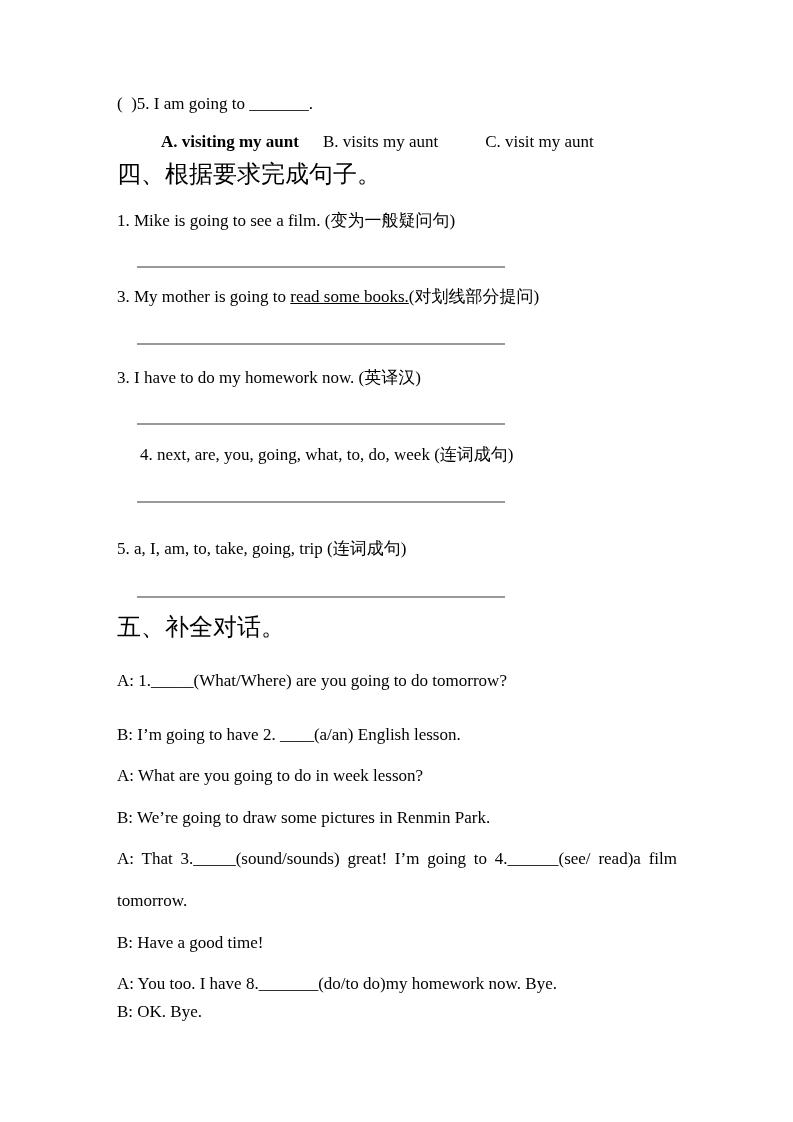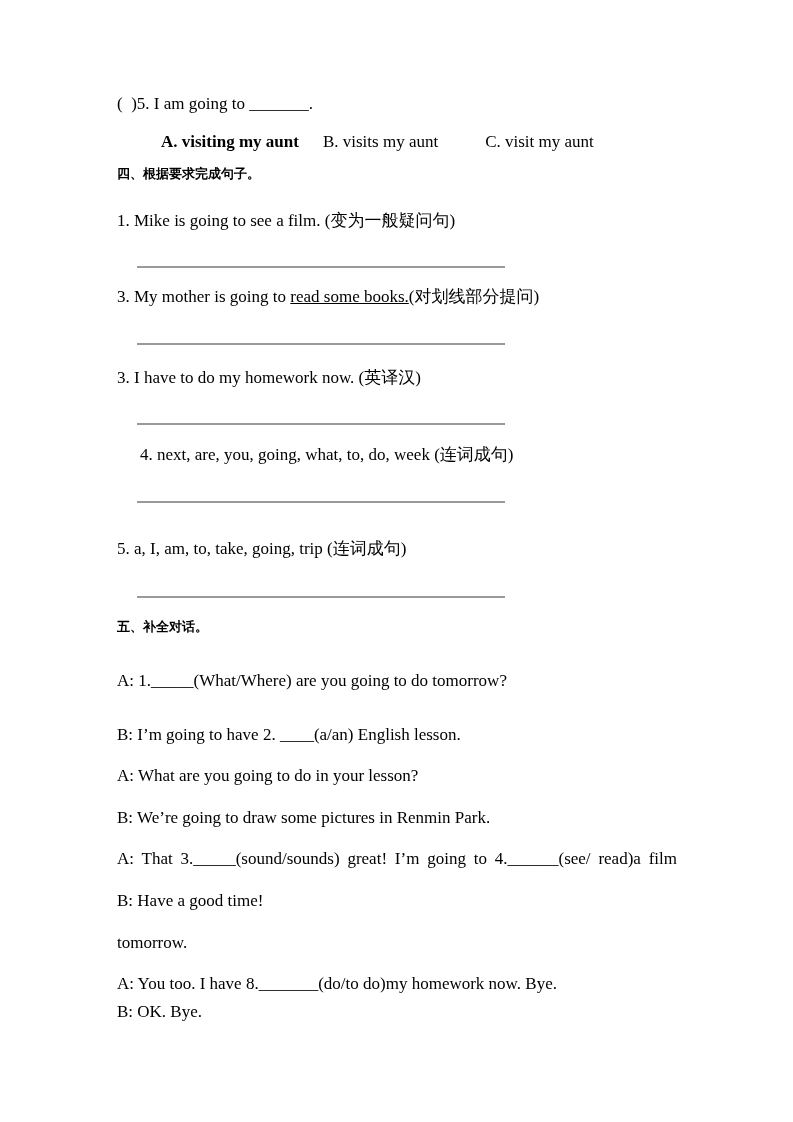--- a/index.html
+++ b/index.html
@@ -19,22 +19,22 @@
     width: 793px;
     height: 1122px;
     background: #ffffff;
     padding: 0 116px 0 117px;
   }
   .tline {
     line-height: 20px;
     white-space: pre-wrap;
   }
   .sec-title {
-    font-weight: bold;
-    font-size: 13px;
+    font-weight: normal;
+    font-size: 24px;
     line-height: 24px;
   }
   .answer-line {
     height: 0;
     width: 368px;
     margin-left: 20px;
     border-bottom: 2px solid #999999;
   }
   .u-part { text-decoration: underline; }
   
@@ -90,21 +90,21 @@
   <div class="tline s4q4">4. next, are, you, going, what, to, do, week (连词成句)</div>
   <div class="answer-line blank4"></div>
 
   <div class="tline s4q5">5. a, I, am, to, take, going, trip (连词成句)</div>
   <div class="answer-line blank5"></div>
 
   <div class="sec-title sec5-title">五、补全对话。</div>
 
   <div class="tline d1">A: 1._____(What/Where) are you going to do tomorrow?</div>
   <div class="tline d2">B: I’m going to have 2. ____(a/an) English lesson.</div>
-  <div class="tline d3">A: What are you going to do in your lesson?</div>
+  <div class="tline d3">A: What are you going to do in week lesson?</div>
   <div class="tline d4">B: We’re going to draw some pictures in Renmin Park.</div>
   <div class="tline d5">A: That 3._____(sound/sounds) great! I’m going to 4.______(see/ read)a film</div>
+  <div class="tline d6">tomorrow.</div>
   <div class="tline d7">B: Have a good time!</div>
-  <div class="tline d6">tomorrow.</div>
   <div class="tline d8">A: You too. I have 8._______(do/to do)my homework now. Bye.</div>
   <div class="tline d9">B: OK. Bye.</div>
 
 </div>
 
 </body></html>

